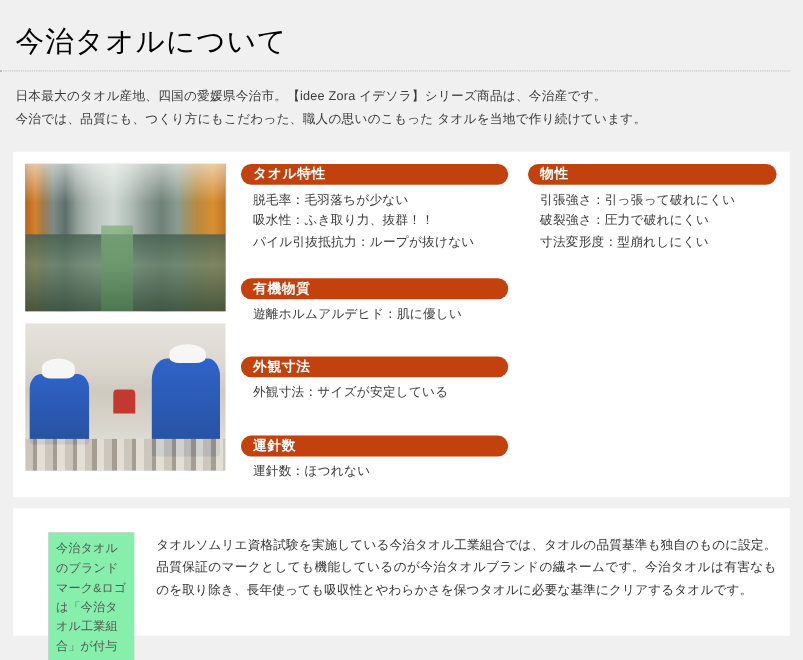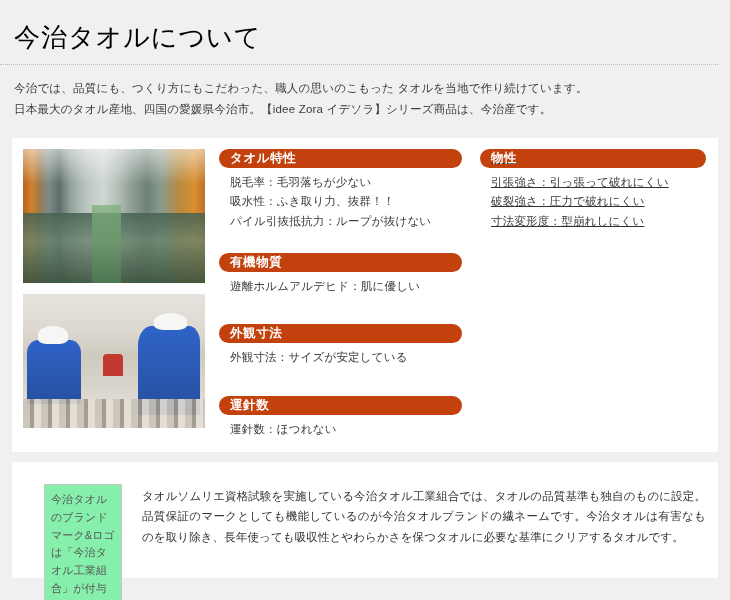--- a/index.html
+++ b/index.html
@@ -188,21 +188,21 @@
     line-height: 1.68;
     color: #3a3a3a;
     letter-spacing: 0.2px;
   }
   .spec-lines div { white-space: nowrap; }
 
   
   .spec-col.left .spec-block.b1 { margin-bottom: 22px; }
   .spec-col.left .spec-block.b2 { margin-bottom: 28px; }
   .spec-col.left .spec-block.b3 { margin-bottom: 28px; }
-  .spec-col.right .spec-block.r1 { margin-bottom: 24px; text-decoration: underline; }
+  .spec-col.right .spec-block.r1 { margin-bottom: 24px; }
 
   
   .brand-inner {
     display: flex;
     align-items: flex-start;
     padding: 8px 12px 0 10px;
     height: 100%;
     box-sizing: border-box;
   }
   .brand-logo {
@@ -273,22 +273,22 @@
   }
 </style>
 </head>
 <body>
 
 <div class="page-header">
   <h1 class="page-title">今治タオルについて</h1>
 </div>
 <hr class="title-divider">
 <div class="intro">
+  <div>日本最大のタオル産地、四国の愛媛県今治市。【idee Zora イデソラ】シリーズ商品は、今治産です。</div>
   <div>今治では、品質にも、つくり方にもこだわった、職人の思いのこもった タオルを当地で作り続けています。</div>
-  <div>日本最大のタオル産地、四国の愛媛県今治市。【idee Zora イデソラ】シリーズ商品は、今治産です。</div>
 </div>
 
 <div class="panel" id="specs-panel">
   <div class="specs-inner">
 
     <div class="photo-col">
       <div class="photo photo-looms"></div>
       <div class="photo photo-workers">
         <span class="hat-a"></span>
         <span class="hat-b"></span>

